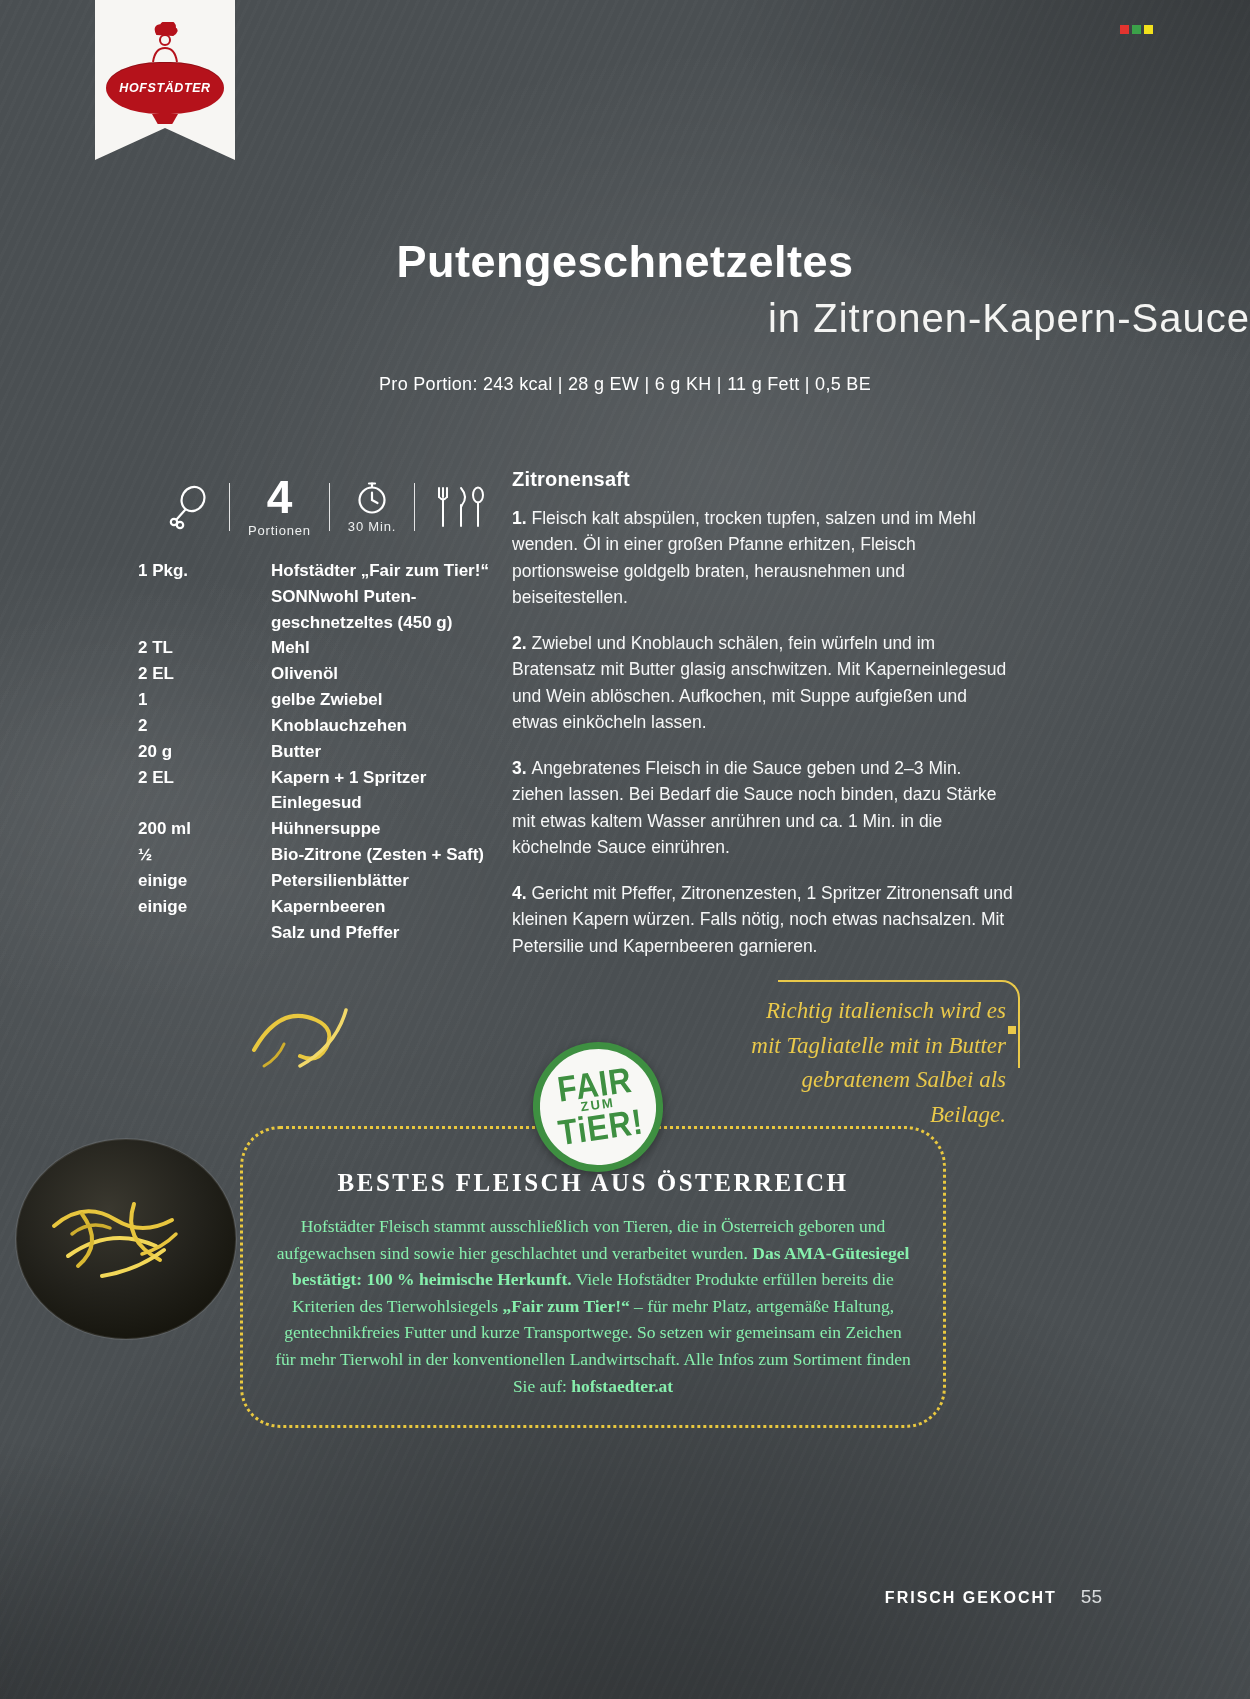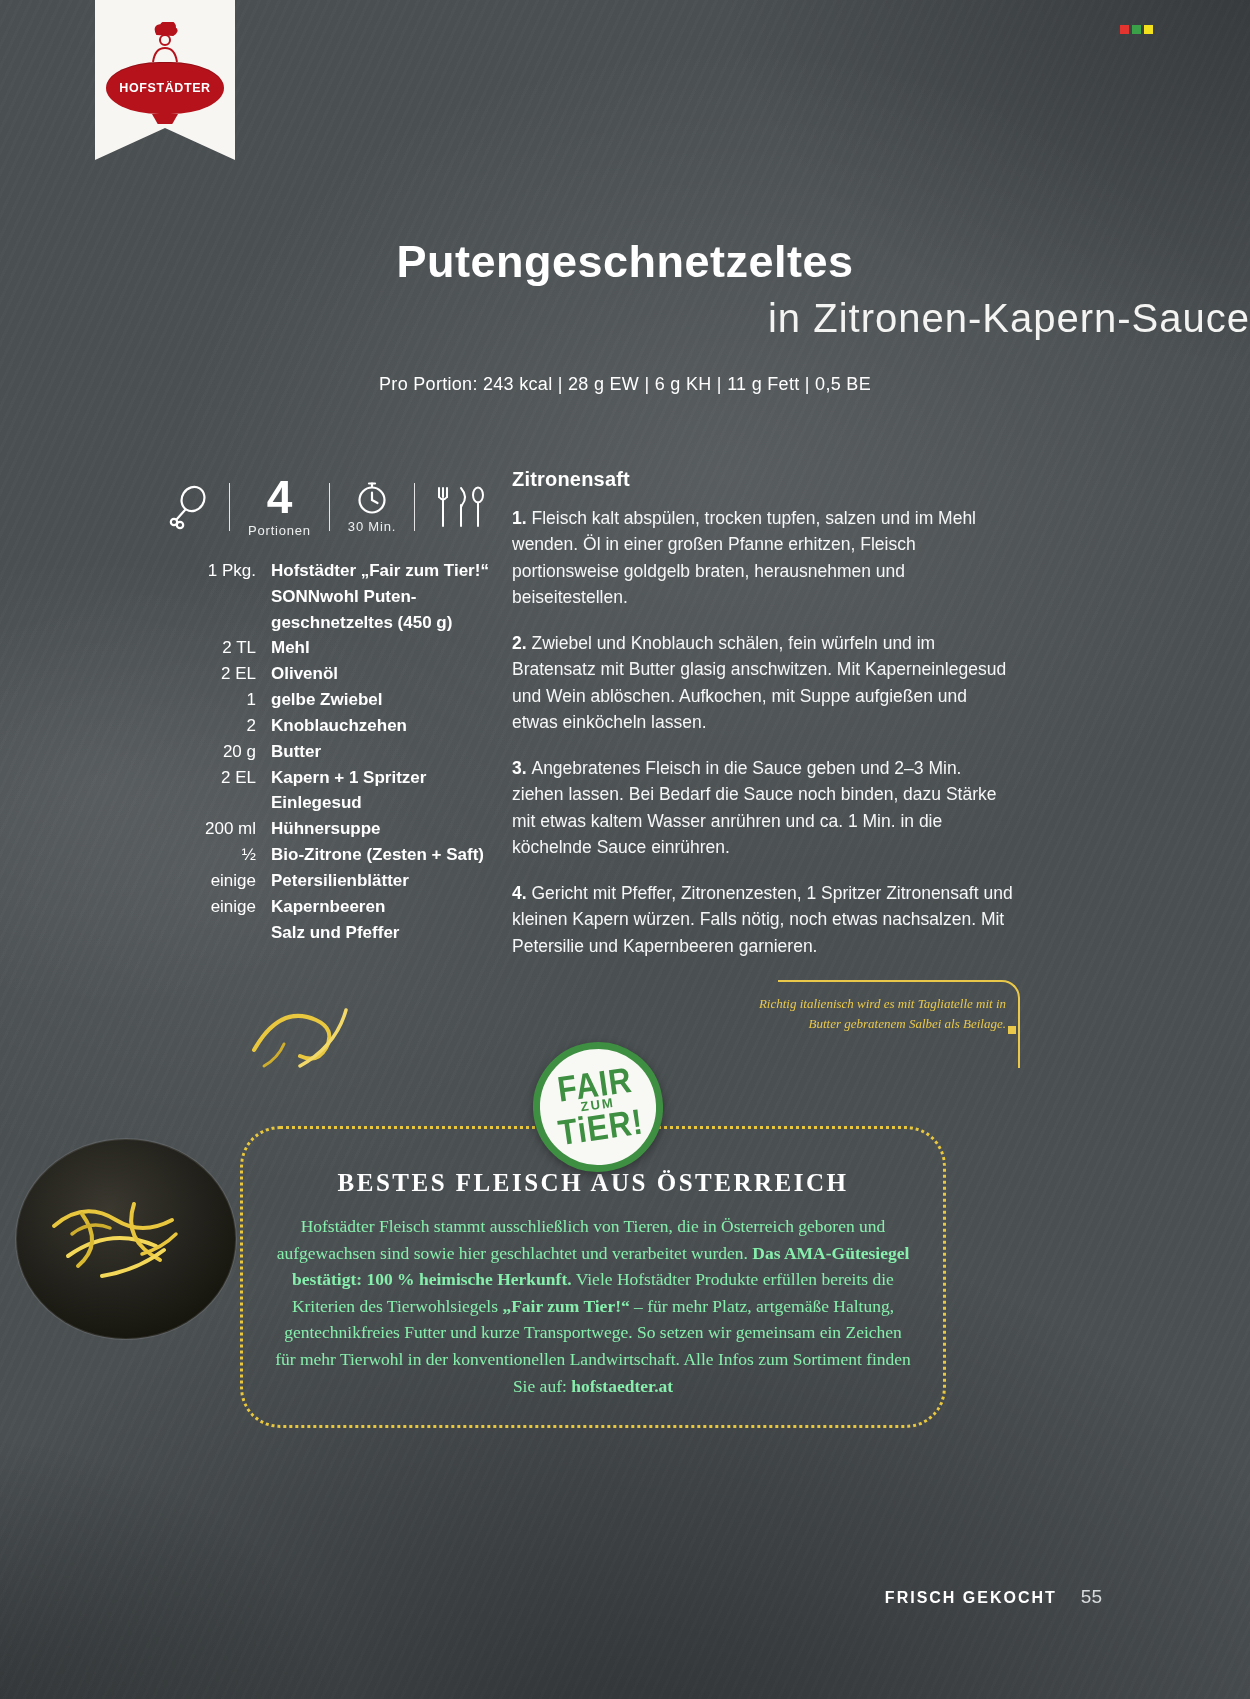--- a/index.html
+++ b/index.html
@@ -27,21 +27,21 @@
     clip-path:polygon(0 0,100% 0,100% 100%,50% 80%,0 100%);
     box-shadow:2px 2px 6px rgba(0,0,0,0.25);
   }
   .crest{position:absolute;top:22px;left:50%;transform:translateX(-50%);display:flex;flex-direction:column;align-items:center;}
   .chef-icon{margin-bottom:-4px;}
   .crest-oval{
     width:118px;height:52px;background:#b5121b;border-radius:50% / 55%;
     display:flex;align-items:center;justify-content:center;
     box-shadow:0 1px 0 rgba(0,0,0,0.2) inset;
   }
-  .crest-oval span{color:#fff;font-size:12.5px;font-weight:700;letter-spacing:0.6px;}
+  .crest-oval span{color:#fff;font-size:12.5px;font-weight:700;letter-spacing:0.6px;font-style:italic;}
   .crest-tail{width:26px;height:10px;background:#b5121b;clip-path:polygon(0 0,100% 0,78% 100%,22% 100%);}
 
   
   .print-marks{position:absolute;left:1120px;top:25px;display:flex;gap:3px;z-index:4;}
   .pm{width:9px;height:9px;display:block;}
   .pm-r{background:#e3342f;} .pm-g{background:#3ba149;} .pm-y{background:#f2e11c;}
 
   
   .title{position:absolute;top:236px;left:0;width:100%;text-align:center;margin:0;z-index:2;}
   .t1{display:block;font-size:45px;font-weight:700;letter-spacing:0.5px;}
@@ -52,35 +52,35 @@
   .meta{position:absolute;left:165px;top:476px;display:flex;align-items:center;gap:18px;z-index:2;}
   .meta-div{width:1px;height:48px;background:rgba(255,255,255,0.85);}
   .meta-item{display:flex;flex-direction:column;align-items:center;justify-content:center;}
   .meta-num{font-size:46px;font-weight:700;line-height:0.95;}
   .meta-lbl{font-size:13px;letter-spacing:0.8px;margin-top:3px;color:#eef0f0;}
   .icon{display:block;}
 
   
   .ingredients{position:absolute;left:138px;top:558px;width:356px;z-index:2;}
   .ing-row{display:grid;grid-template-columns:118px 1fr;column-gap:15px;}
-  .ing-amt{text-align:right;font-weight:400;font-size:17px;line-height:1.52;}
+  .ing-amt{text-align:left;font-weight:700;font-size:17px;line-height:1.52;}
   .ing-name{font-weight:700;font-size:17px;line-height:1.52;}
 
   
   .prep{position:absolute;left:512px;top:468px;width:505px;z-index:2;}
   .prep h2{font-size:20px;font-weight:700;margin:0 0 14px 0;letter-spacing:0.2px;}
   .step{font-size:17.5px;line-height:1.5;margin:0 0 20px 0;color:#f6f7f7;}
   .step strong{font-weight:700;color:#fff;}
 
   
   .tip-bracket{position:absolute;left:778px;top:980px;width:240px;height:86px;
     border-top:2.5px solid #eac94a;border-right:2.5px solid #eac94a;border-top-right-radius:18px;z-index:2;}
   .tip-dot{position:absolute;left:1008px;top:1026px;width:8px;height:8px;background:#eac94a;z-index:3;}
   .tip{position:absolute;left:748px;top:994px;width:258px;text-align:right;
-    font-family:"Liberation Serif", serif;font-style:italic;font-size:13px;line-height:1.5;color:#eac94a;z-index:2;}
+    font-family:"Liberation Serif", serif;font-style:italic;font-size:23px;line-height:1.5;color:#eac94a;z-index:2;}
 
   
   .bowl-svg{position:absolute;left:12px;top:1134px;z-index:1;}
   .zest-svg{position:absolute;left:242px;top:966px;z-index:1;}
 
   
   .badge{position:absolute;left:533px;top:1042px;width:116px;height:116px;border-radius:50%;
     background:#f8f8f5;border:7px solid #3e8f41;display:flex;align-items:center;justify-content:center;
     transform:rotate(-8deg);box-shadow:0 3px 10px rgba(0,0,0,0.35);z-index:6;}
   .badge-inner{text-align:center;color:#3e8f41;}

